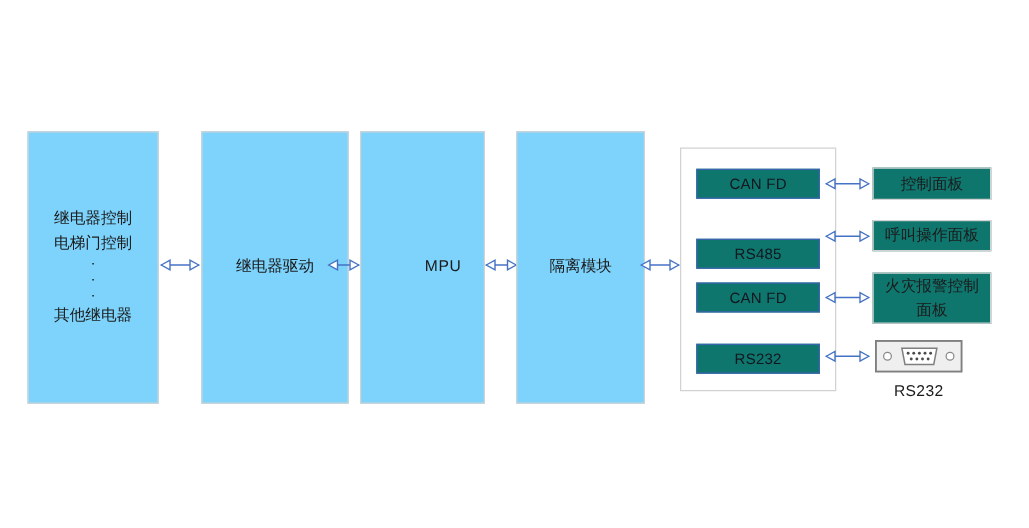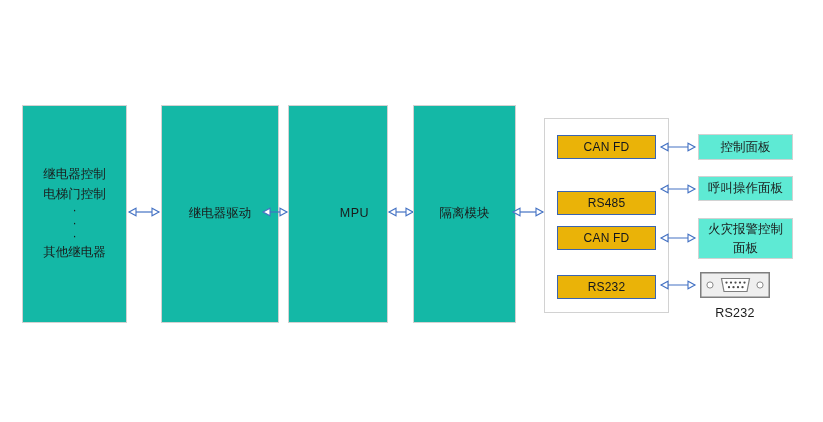--- a/index.html
+++ b/index.html
@@ -6,21 +6,21 @@
   body{
     width:823px;height:422px;
     background:#ffffff;
     font-family:"Liberation Sans","DejaVu Sans",sans-serif;
     overflow:hidden;
   }
   #canvas{position:relative;width:823px;height:422px;}
 
   .block{
     position:absolute;
-    background:#14b8a6;
+    background:#7dd3fc;
     border:1px solid #d2d2d2;
     box-sizing:border-box;
     display:flex;align-items:center;justify-content:center;
     color:#1a1a1a;
     font-size:12.5px;
     line-height:1.55;
     text-align:center;
   }
   .block .inner{width:100%;}
   .dots{
@@ -30,32 +30,32 @@
 
   .panel{
     position:absolute;
     background:#ffffff;
     border:1px solid #d2d2d2;
     box-sizing:border-box;
   }
 
   .iface{
     position:absolute;
-    background:#eab308;
+    background:#0f766e;
     border:1px solid #3a64b0;
     box-sizing:border-box;
     display:flex;align-items:center;justify-content:center;
     color:#11161f;
     font-size:12px;
     letter-spacing:.2px;
   }
 
   .periph{
     position:absolute;
-    background:#5eead4;
+    background:#0f766e;
     border:1px solid #d2d2d2;
     box-sizing:border-box;
     display:flex;align-items:center;justify-content:center;
     text-align:center;
     color:#1a1a1a;
     font-size:12.5px;
     line-height:1.45;
   }
 
   

